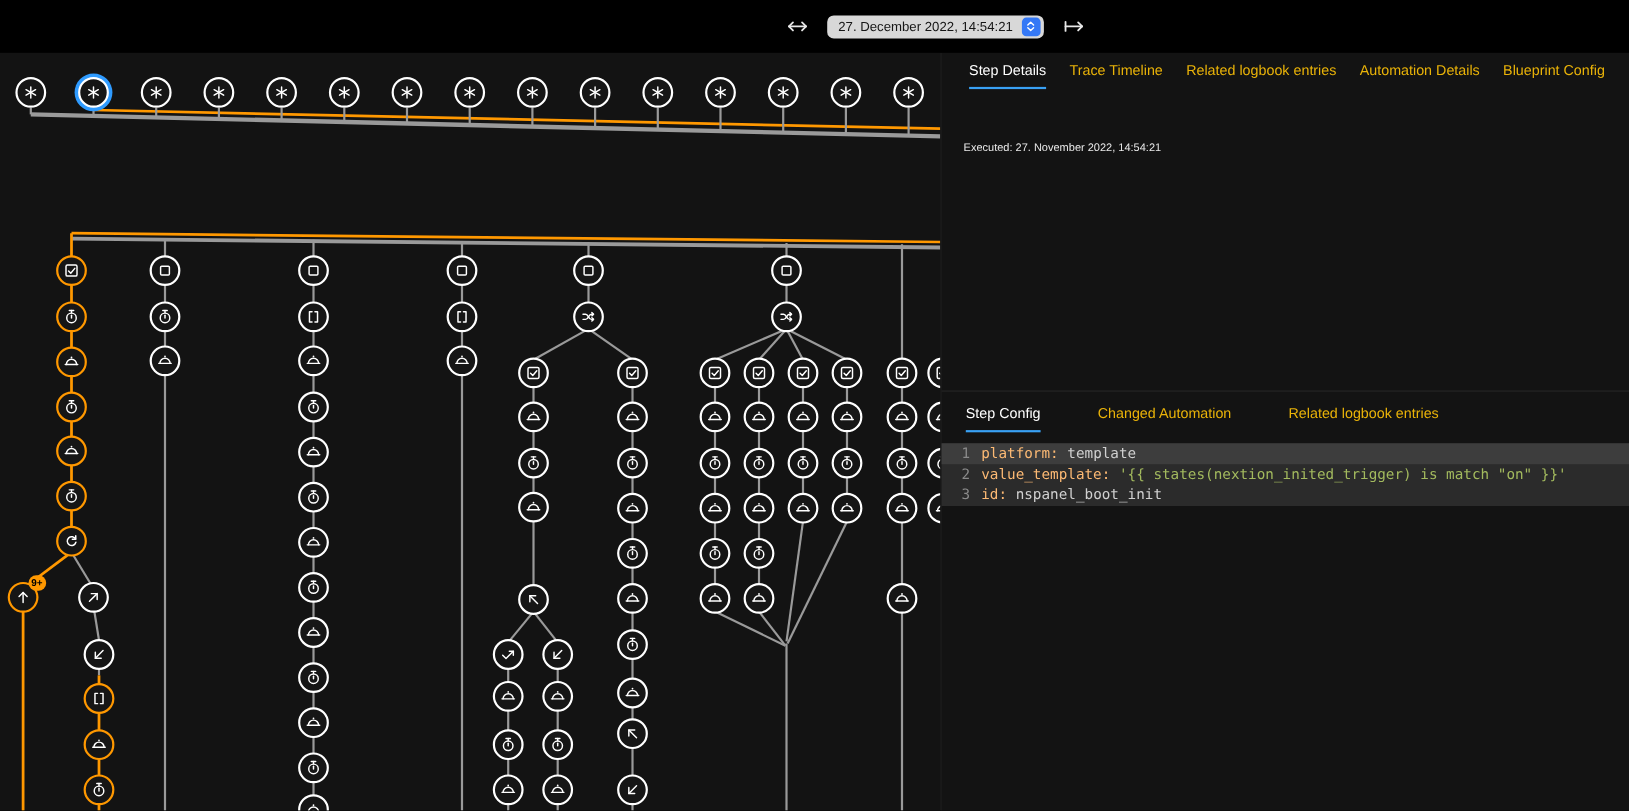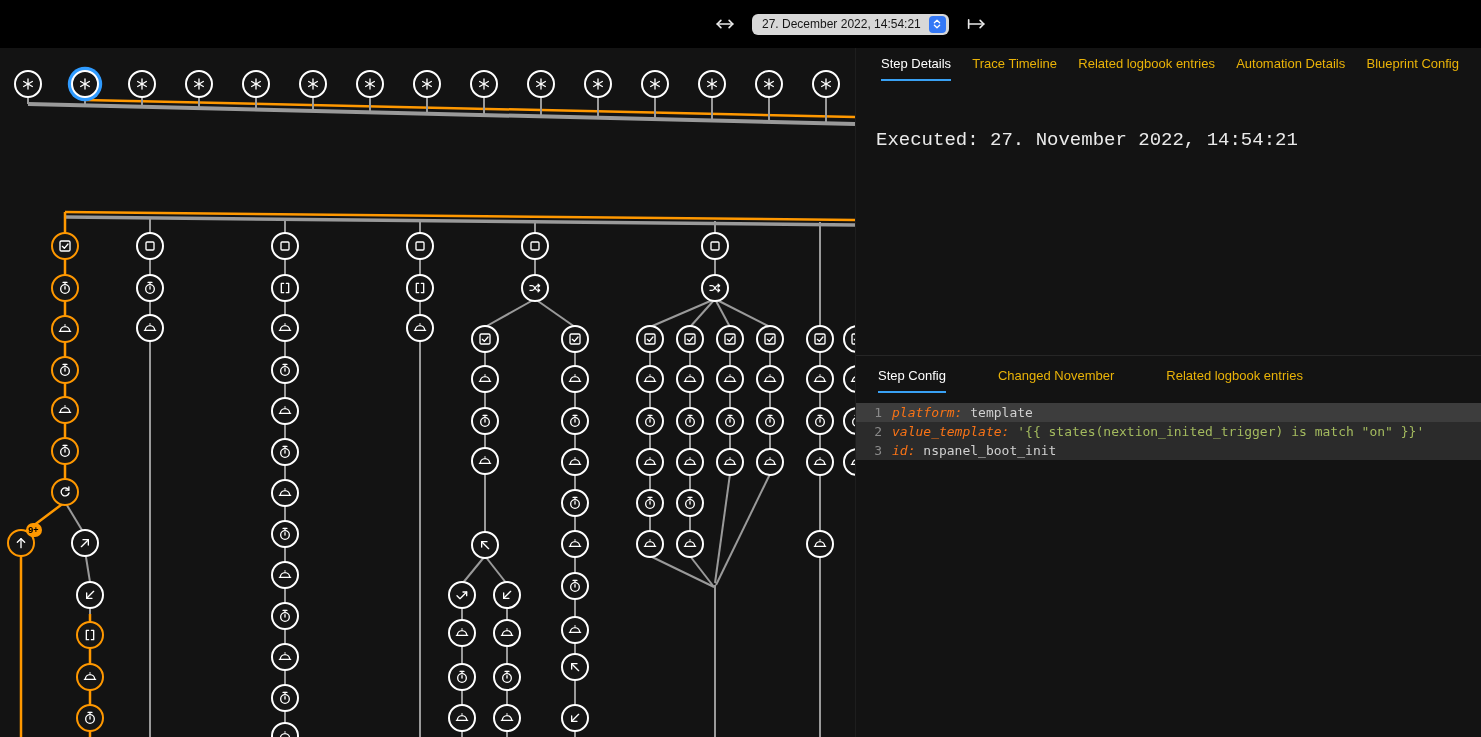--- a/index.html
+++ b/index.html
@@ -33,30 +33,30 @@
   
   .panel{position:absolute;top:48px;left:855px;width:626px;height:689px;background:#131313;
          border-left:1px solid #1e1e1e;display:flex;flex-direction:column;box-sizing:border-box;}
   .tabs{display:flex;height:33px;align-items:stretch;flex-shrink:0;}
   .tabs.spread{justify-content:space-between;padding:0 22px 0 25px;}
   .tabs.leftset{gap:52px;padding-left:22px;}
   .tab{display:flex;align-items:center;font-size:13px;color:#eab308;cursor:pointer;
        border-bottom:2px solid transparent;box-sizing:border-box;white-space:nowrap;}
   .tab.active{color:#fff;border-bottom-color:#39a1f4;}
   .details{height:307px;flex-shrink:0;display:flex;flex-direction:column;gap:30px;}
-  .details .content{padding:18px 20px;font-size:19px;color:#eaeaea;font-family:Liberation Mono, monospace;}
+  .details .content{padding:18px 20px;font-size:10px;color:#eaeaea;}
   .config{flex:1;border-top:1px solid #262626;display:flex;flex-direction:column;padding-top:4px;}
 
   .code{margin-top:10px;background:#2b2b2b;font-family:"DejaVu Sans Mono","Liberation Mono",monospace;
         font-size:13px;cursor:text;}
   .cline{display:flex;height:19px;line-height:19px;}
   .cline.hl{background:#3d3d3d;}
   .lnum{width:26px;flex-shrink:0;text-align:right;padding-right:10px;color:#8a8a8a;}
   .ctext{white-space:pre;}
-  .tok-key{color:#f97316;font-style:italic;}
+  .tok-key{color:#fdba74;}
   .tok-plain{color:#d0d0d0;}
   .tok-string{color:#a3ba5e;}
 </style>
 </head>
 <body>
 
 <div class="app">
 
   <div class="graph">
     <svg class="edges" width="855" height="737">
@@ -873,21 +873,21 @@
         <div class="tab">Related logbook entries</div>
         <div class="tab">Automation Details</div>
         <div class="tab">Blueprint Config</div>
       </div>
       <div class="content">Executed: 27. November 2022, 14:54:21</div>
     </div>
 
     <div class="config">
       <div class="tabs leftset">
         <div class="tab active">Step Config</div>
-        <div class="tab">Changed November</div>
+        <div class="tab">Changed Automation</div>
         <div class="tab">Related logbook entries</div>
       </div>
 
       <div class="code">
         <div class="cline hl">
           <span class="lnum">1</span>
           <span class="ctext"><span class="tok-key">platform:</span><span class="tok-plain"> template</span></span>
         </div>
         <div class="cline">
           <span class="lnum">2</span>

